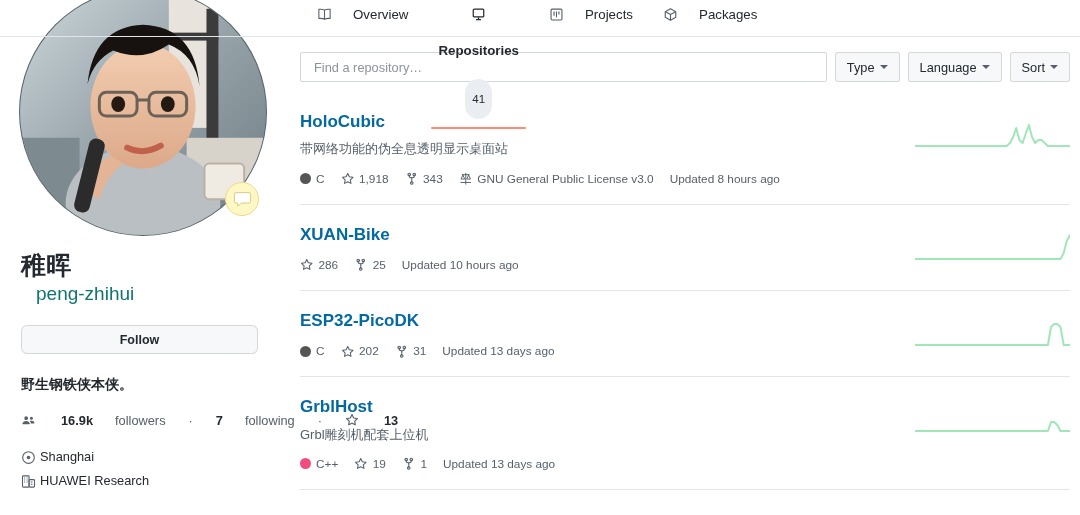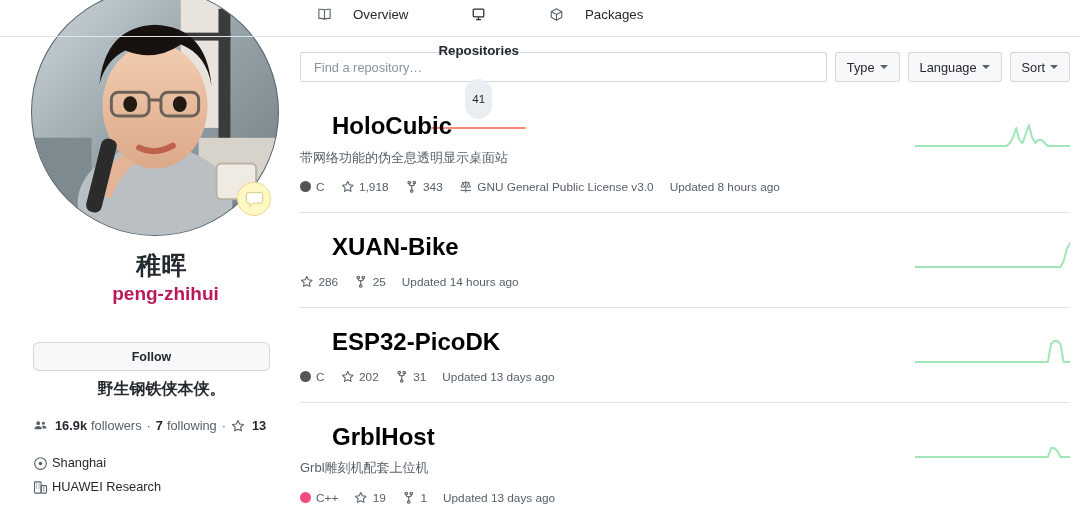--- a/index.html
+++ b/index.html
@@ -10,22 +10,21 @@
     font-family: "Liberation Sans", sans-serif;
     color: #24292f;
     overflow: hidden;
   }
   .page { position: relative; width: 1080px; height: 515px; }
 
   
   .sidebar {
     position: absolute; left: 0; top: 0;
     width: 290px; height: 515px;
-    padding-left: 33px;
-    text-align: center;
+    padding-left: 21px;
   }
   .avatar-wrap {
     position: relative;
     width: 250px; height: 250px;
     margin-left: -2px; margin-top: -12px;
   }
   .avatar {
     width: 248px; height: 248px;
     border-radius: 50%;
     border: 1px solid rgba(27,31,36,0.10);
@@ -45,49 +44,49 @@
   }
   .status-badge svg { width: 19px; height: 19px; display: block; }
 
   .fullname {
     font-size: 25px; font-weight: bold;
     line-height: 1.25;
     margin: 12px 0 0 0;
     letter-spacing: .3px;
   }
   .username {
-    font-size: 19px; font-weight: 700;
-    color: #be185d;
+    font-size: 19px; font-weight: 400;
+    color: #0f766e;
     line-height: 1.25;
-    margin: 1px 0 0 8px;
+    margin: 1px 0 0 15px;
   }
   .follow-btn {
-    margin-top: 36px;
+    margin-top: 19px;
     width: 237px; height: 29px;
     background: #f6f8fa;
     border: 1px solid rgba(27,31,36,0.15);
     border-radius: 6px;
     font-size: 12.5px; font-weight: bold;
     color: #24292f;
     display: flex; align-items: center; justify-content: center;
     cursor: pointer;
   }
   .bio {
-    margin-top: 7px;
-    font-size: 16px;
+    margin-top: 21px;
+    font-size: 14px;
     font-weight: bold;
     color: #24292f;
     line-height: 1.4;
   }
   .stats {
     margin-top: 18px;
     font-size: 12.8px;
     color: #57606a;
     display: flex; align-items: center;
-    gap: 4px;
+    gap: 22px;
     white-space: nowrap;
   }
   .stats .ico { margin-right: 3px; display: inline-flex; }
   .stats b { color: #24292f; font-weight: bold; }
   .stats .dot-sep { margin: 0 1px; color: #57606a; }
   .meta-list { margin-top: 19px; }
   .meta-row {
     display: flex; align-items: center;
     font-size: 12.8px;
     color: #24292f;
@@ -192,27 +191,26 @@
 
   .repo-list { padding: 0 10px; margin-top: 10px; }
   .repo {
     position: relative;
     border-bottom: 1px solid #e1e4e8;
     padding: 20px 0 18px 0;
     display: flex;
   }
   .repo-left { flex: 1 1 auto; min-width: 0; padding-left: 0px; }
   .repo-name {
-    color: #000000;
-    font-size: 24px;
+    color: #0369a1;
+    font-size: 17px;
     font-weight: bold;
     text-decoration: none;
     line-height: 1.2;
     display: inline-block;
-    margin-left: 32px;
   }
   .repo-desc {
     margin-top: 8px;
     font-size: 13px;
     color: #57606a;
     line-height: 1.4;
   }
   .repo-meta {
     margin-top: 13px;
     display: flex; align-items: center;
@@ -362,20 +360,29 @@
           <svg class="ico-svg" width="15" height="15" viewBox="0 0 16 16" fill="none" stroke="#24292f" stroke-width="1.3">
             <rect x="2.4" y="2.2" width="11.2" height="8.4" rx="1.1"></rect>
             <path d="M8 10.8v2.4M5.4 13.4h5.2"></path>
           </svg>
         </span>
         <span>Repositories</span>
         <span class="count-pill">41</span>
         <span class="underline"></span>
       </div>
 
+      <div class="tab">
+        <span class="ico">
+          <svg class="ico-svg" width="15" height="15" viewBox="0 0 16 16" fill="none" stroke="#57606a" stroke-width="1.2">
+            <rect x="2.2" y="2.2" width="11.6" height="11.6" rx="1.2"></rect>
+            <path d="M5.4 4.8v4.6M8 4.8v6.2M10.6 4.8v3.2"></path>
+          </svg>
+        </span>
+        <span>Projects</span>
+      </div>
 
       <div class="tab">
         <span class="ico">
           <svg class="ico-svg" width="15" height="15" viewBox="0 0 16 16" fill="none" stroke="#57606a" stroke-width="1.2" stroke-linejoin="round">
             <path d="M8 1.9 13.6 5v6L8 14.1 2.4 11V5L8 1.9Z"></path>
             <path d="M2.6 5.1 8 8l5.4-2.9M8 8v6"></path>
           </svg>
         </span>
         <span>Packages</span>
       </div>
@@ -450,21 +457,21 @@
               <span class="item">
                 <svg width="13.5" height="13.5" viewBox="0 0 16 16">
                   <path d="M5 3.6v1.2a2 2 0 0 0 2 2h2a2 2 0 0 0 2-2V3.6" fill="none" stroke="#57606a" stroke-width="1.3" stroke-linejoin="round" stroke-linecap="round"></path>
                   <path d="M8 6.8v5.4" fill="none" stroke="#57606a" stroke-width="1.3" stroke-linejoin="round" stroke-linecap="round"></path>
                   <circle cx="5" cy="3" r="1.5" fill="none" stroke="#57606a" stroke-width="1.3"></circle>
                   <circle cx="11" cy="3" r="1.5" fill="none" stroke="#57606a" stroke-width="1.3"></circle>
                   <circle cx="8" cy="13" r="1.5" fill="none" stroke="#57606a" stroke-width="1.3"></circle>
                 </svg>
                 <span>25</span>
               </span>
-              <span class="item">Updated 14 hours ago</span>
+              <span class="item">Updated 10 hours ago</span>
             </div></div>
           <div class="spark">
             <svg width="155" height="34" viewBox="0 0 155 34">
               <path d="M0.0 26.0 L3.2 26.0 L6.3 26.0 L9.5 26.0 L12.7 26.0 L15.8 26.0 L19.0 26.0 L22.1 26.0 L25.3 26.0 L28.5 26.0 L31.6 26.0 L34.8 26.0 L38.0 26.0 L41.1 26.0 L44.3 26.0 L47.4 26.0 L50.6 26.0 L53.8 26.0 L56.9 26.0 L60.1 26.0 L63.3 26.0 L66.4 26.0 L69.6 26.0 L72.8 26.0 L75.9 26.0 L79.1 26.0 L82.2 26.0 L85.4 26.0 L88.6 26.0 L91.7 26.0 L94.9 26.0 L98.1 26.0 L101.2 26.0 L104.4 26.0 L107.6 26.0 L110.7 26.0 L113.9 26.0 L117.0 26.0 L120.2 26.0 L123.4 26.0 L126.5 26.0 L129.7 26.0 L132.9 26.0 L136.0 26.0 L139.2 26.0 L142.3 26.0 L145.5 26.0 L148.7 20.0 L151.8 8.0 L155.0 2.0" fill="none" stroke="#a0e6b8" stroke-width="2" stroke-linejoin="round" stroke-linecap="round"></path>
             </svg>
           </div>
         </div>
         <div class="repo">
           <div class="repo-left"><a href="#" class="repo-name">ESP32-PicoDK</a><div class="repo-meta">
               <span class="item">

